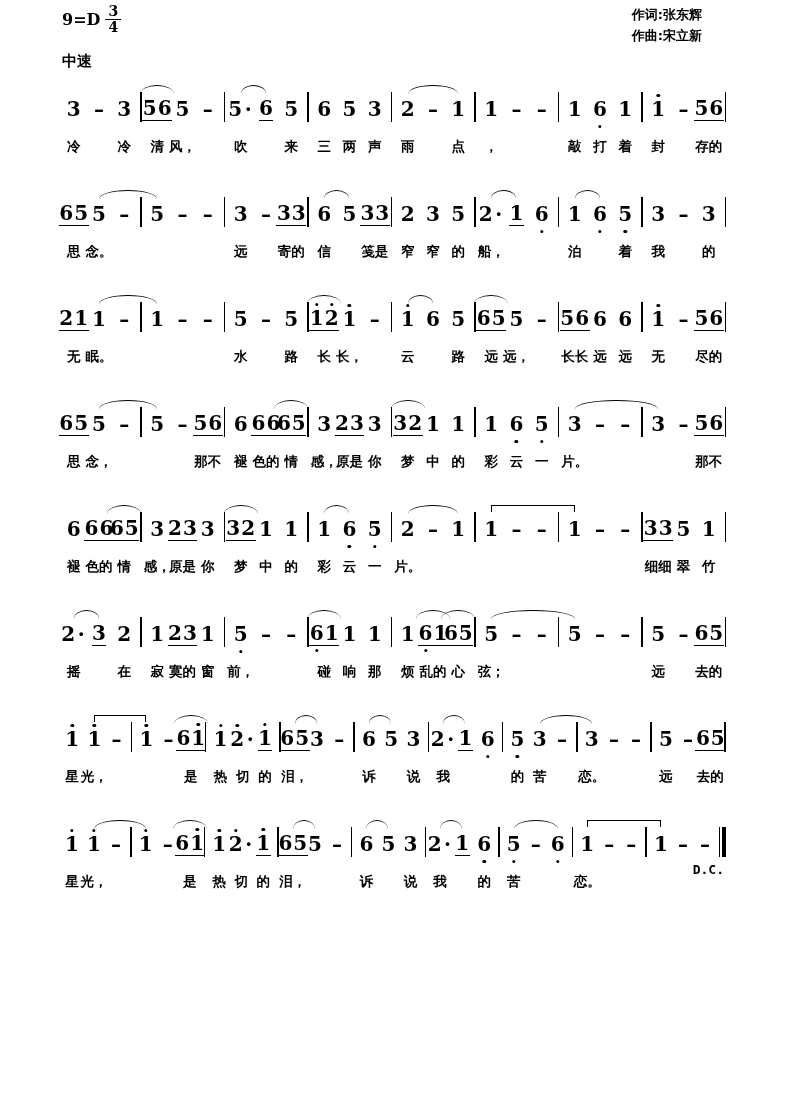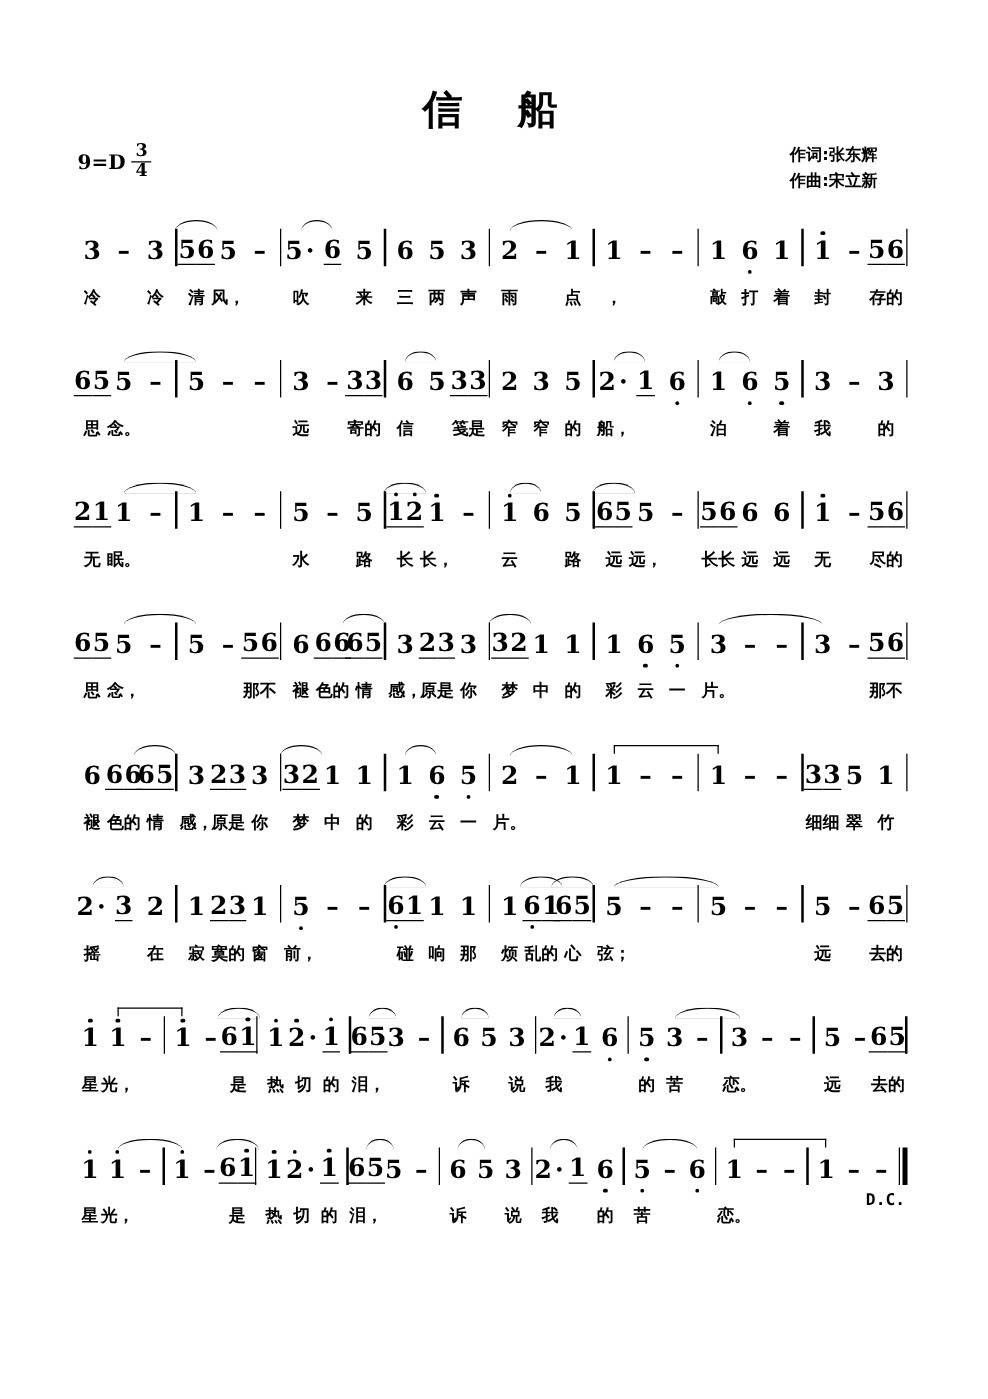--- a/index.html
+++ b/index.html
@@ -31,34 +31,34 @@
   .lyr { margin-top:17px; font-size:13.5px; font-weight:bold; white-space:nowrap; height:17px;
          font-family:"DejaVu Sans","Liberation Sans",sans-serif; }
   .slur { position:absolute; border-top:1.6px solid #000; border-radius:50% 50% 0 0 / 100% 100% 0 0; height:8px; pointer-events:none; }
   .tie  { position:absolute; border-top:1.5px solid #000; border-left:1.5px solid #000; border-right:1.5px solid #000; height:7px; box-sizing:border-box; pointer-events:none; }
   .dc { position:absolute; right:2px; top:48px; font-size:13px; font-weight:bold; font-family:"DejaVu Sans Mono","Liberation Mono",monospace; }
 </style>
 </head>
 <body>
 
 <div class="page">
-  <div class="title">信　船</div>
   <div class="meta">
     <div class="keysig">
       <span>9=D</span>
       <span class="ts">
         <span class="ts-num">3</span>
         <span class="ts-den">4</span>
       </span>
     </div>
     <div class="credits">
       <div>作词:张东辉</div>
       <div>作曲:宋立新</div>
     </div>
   </div>
+  <div class="tempo">中速</div>
   <div class="score" id="score">
       <div class="sysline">
         <div class="mrow">
           <div class="measure" style="flex-grow: 3;">
             <div class="cell">
               <div class="ng">
                 <span class="sn"><span>3</span></span>
               </div>
               <div class="lyr">冷</div>
             </div>

